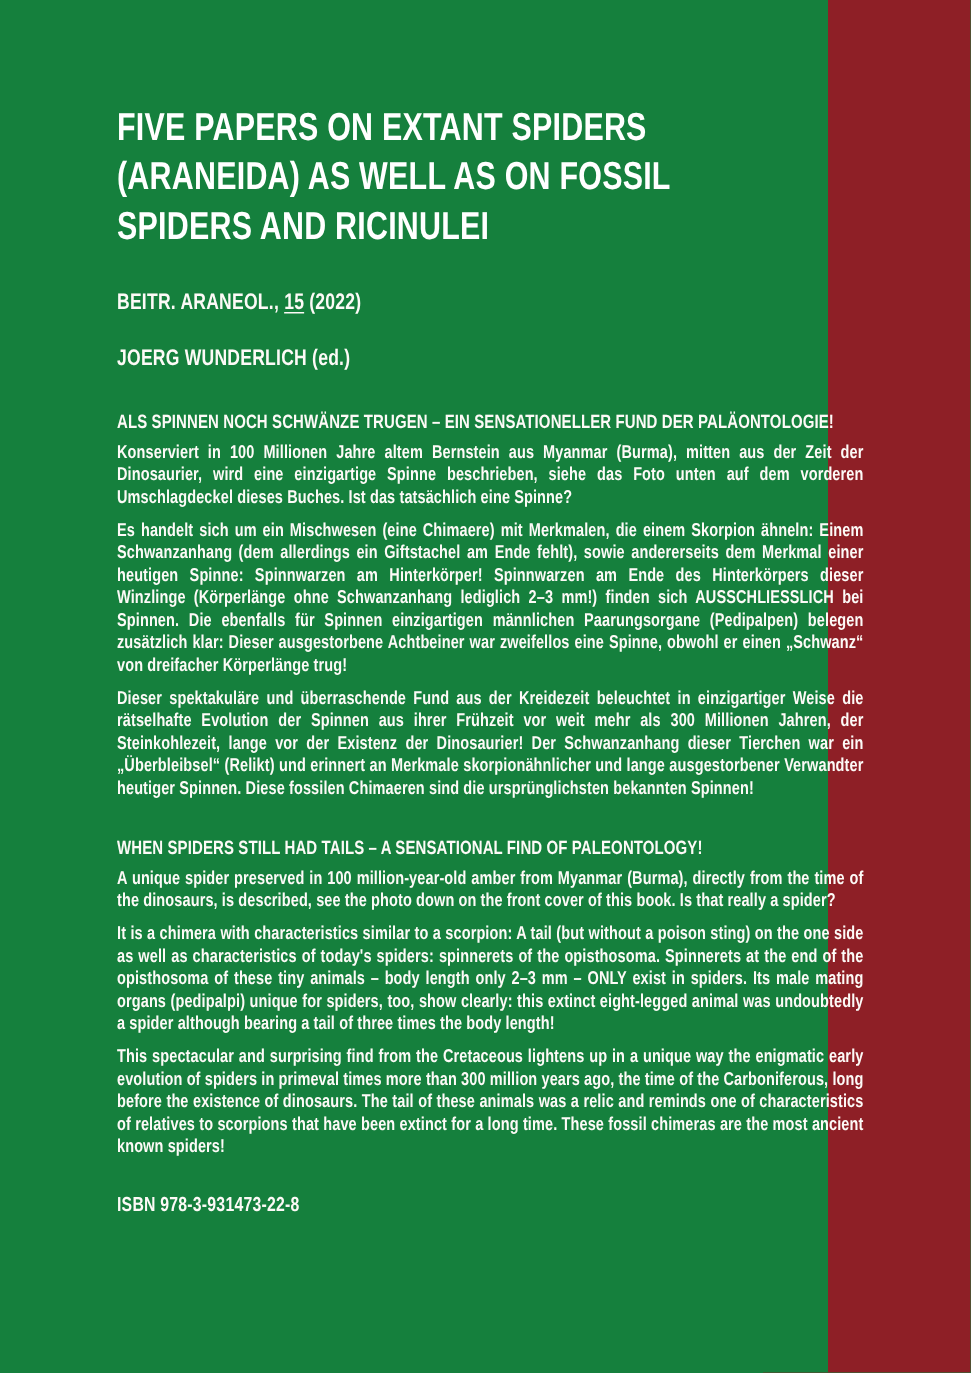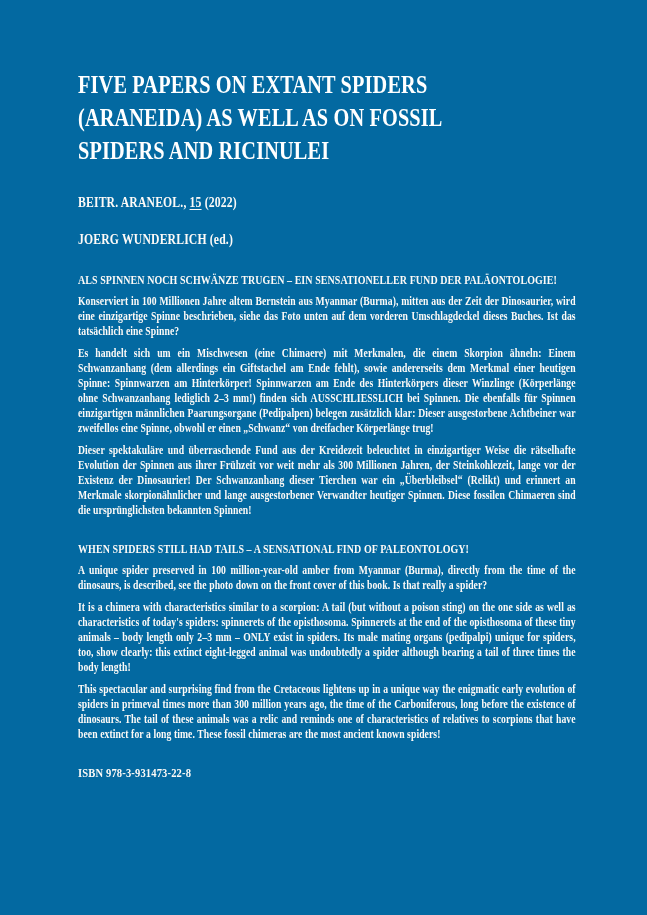--- a/index.html
+++ b/index.html
@@ -8,25 +8,24 @@
   }
   body {
     width: 647px;
     height: 915px;
     background: #8e1f26;
     overflow: hidden;
     font-family: "Liberation Sans", sans-serif;
   }
   .cover {
     position: relative;
-    width: 647px;
+    width: 552px;
     height: 915px;
-    background: #0369a1;
+    background: #15803d;
     color: #fdfaf7;
-    font-family: Liberation Serif, serif;
   }
   
   .content {
     position: absolute;
     left: 78px;
     top: 0;
     width: 638px;
     transform: scaleX(0.78);
     transform-origin: left top;
     padding-top: 68px;

